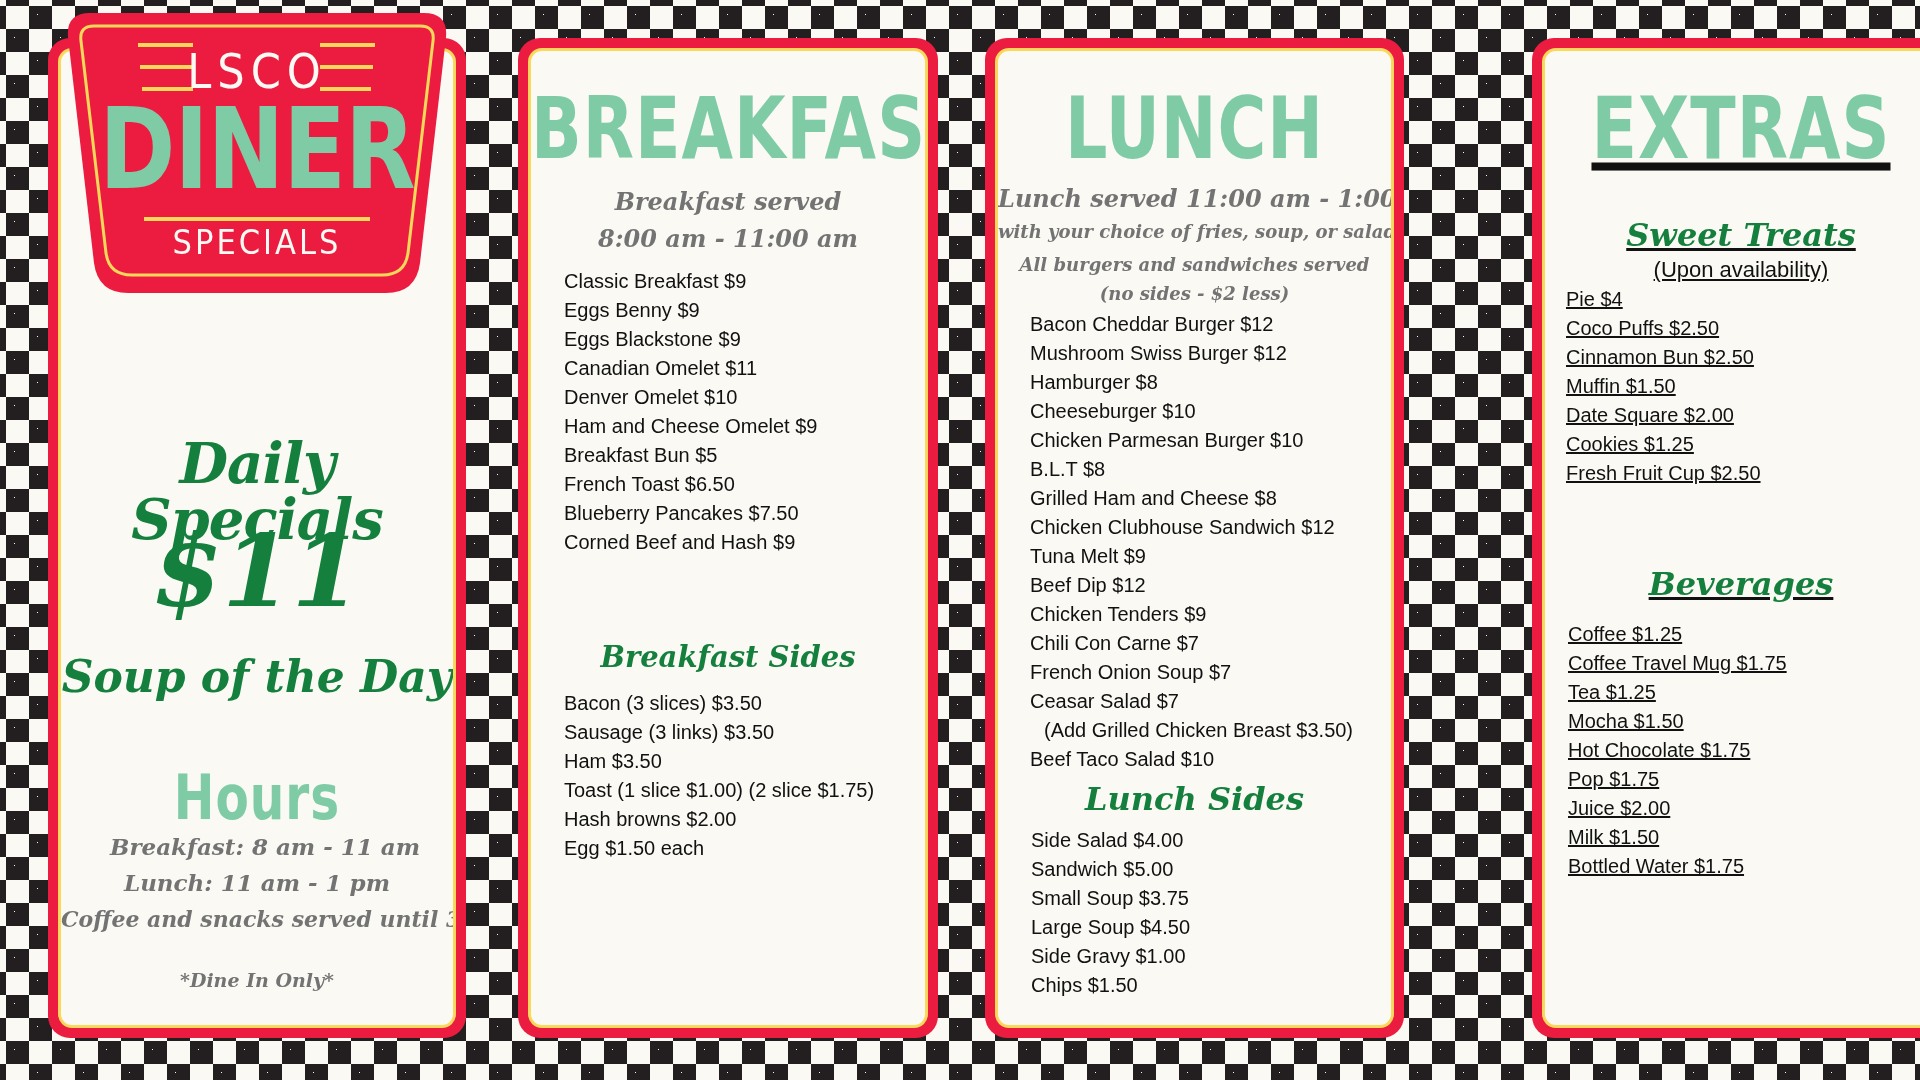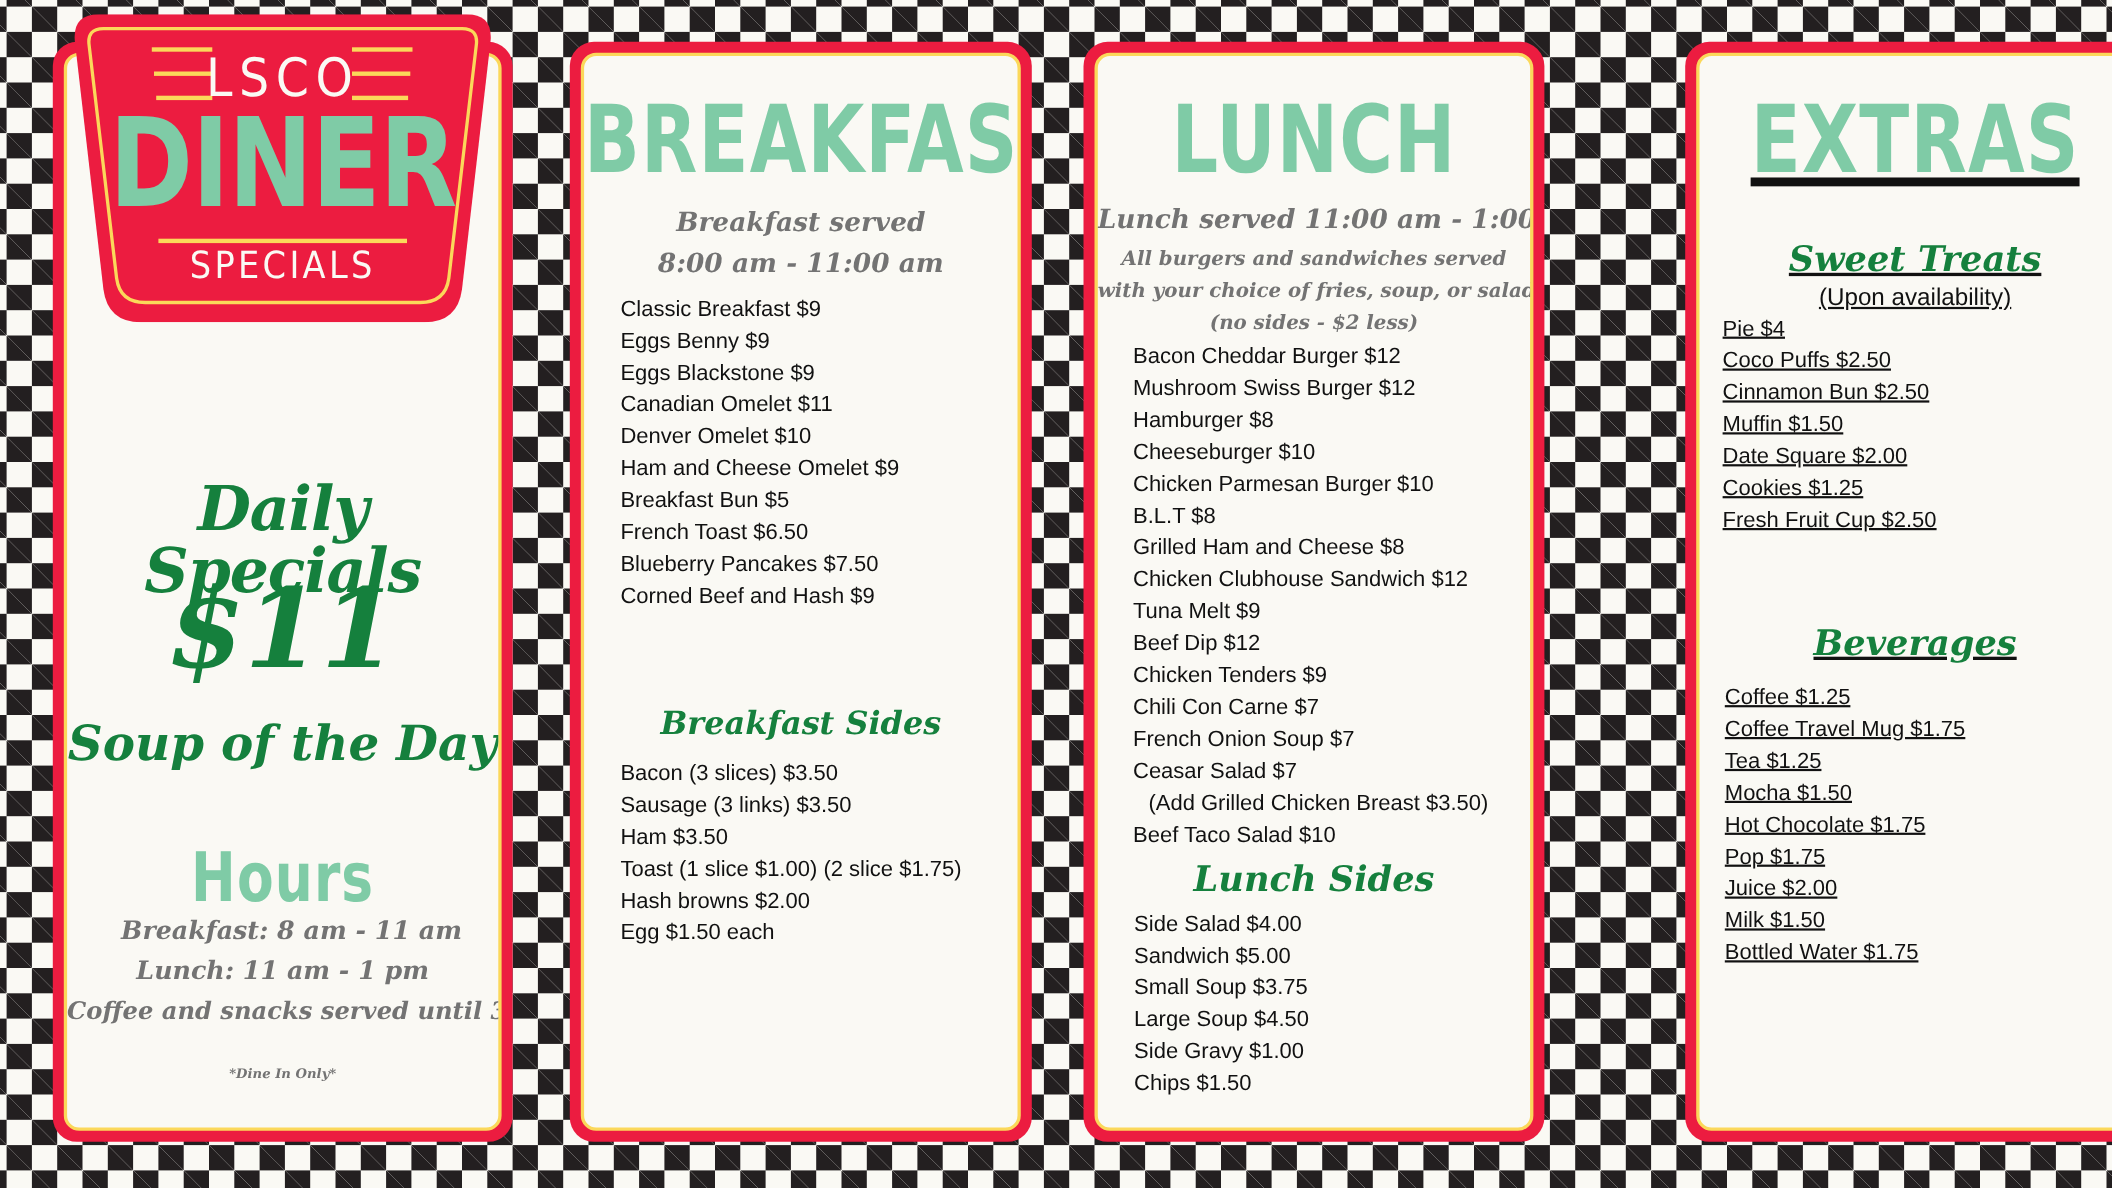--- a/index.html
+++ b/index.html
@@ -74,21 +74,21 @@
   <div class="panel-inner">
     <div class="script" style="position:absolute;top:384px;left:0;right:0;font-size:56px;line-height:1;letter-spacing:-1px;">Daily Specials</div>
     <div class="script" style="position:absolute;top:470px;left:0;right:0;font-size:100px;line-height:1;">$11</div>
     <div class="script" style="position:absolute;top:604px;left:0;right:0;font-size:44px;line-height:1;">Soup of the Day</div>
     <div class="title" style="position:absolute;top:720px;left:0;right:0;margin:0;font-size:54px;">Hours</div>
     <div style="position:absolute;top:778px;left:0;right:0;">
       <div class="note" style="font-size:23px;line-height:36px;padding-left:16px;">Breakfast: 8 am - 11 am</div>
       <div class="note" style="font-size:23px;line-height:36px;">Lunch:  11 am -  1 pm</div>
       <div class="note" style="font-size:22px;line-height:36px;white-space:nowrap;">Coffee and snacks served until 3 pm</div>
     </div>
-    <div class="note" style="position:absolute;top:918px;left:0;right:0;font-size:12px;">*Dine In Only*</div>
+    <div class="note" style="position:absolute;top:918px;left:0;right:0;font-size:19px;">*Dine In Only*</div>
   </div>
 </div>
 
 <div class="panel" id="p2">
   <div class="panel-inner">
     <div class="title" style="margin-top:40px;font-size:74px;">BREAKFAST</div>
     <div class="note" style="font-size:24px;line-height:37px;margin-top:18px;">Breakfast served</div>
     <div class="note" style="font-size:24px;line-height:37px;">8:00 am - 11:00 am</div>
     <ul class="items" style="margin:10px 0 0 33px;">
       <li>Classic Breakfast $9</li>
@@ -111,22 +111,22 @@
       <li>Hash browns $2.00</li>
       <li>Egg $1.50 each</li>
     </ul>
   </div>
 </div>
 
 <div class="panel" id="p3">
   <div class="panel-inner">
     <div class="title" style="margin-top:40px;font-size:74px;">LUNCH</div>
     <div class="note" style="font-size:24px;line-height:36px;margin-top:16px;white-space:nowrap;">Lunch served 11:00 am - 1:00 pm</div>
+    <div class="note" style="font-size:18px;line-height:29px;white-space:nowrap;">with your choice of fries, soup, or salad</div>
     <div class="note" style="font-size:18px;line-height:29px;margin-top:4px;">All burgers and sandwiches served</div>
-    <div class="note" style="font-size:18px;line-height:29px;white-space:nowrap;">with your choice of fries, soup, or salad</div>
     <div class="note" style="font-size:18px;line-height:29px;">(no sides - $2 less)</div>
     <ul class="items" style="margin:2px 0 0 32px;">
       <li>Bacon Cheddar Burger $12</li>
       <li>Mushroom Swiss Burger $12</li>
       <li>Hamburger $8</li>
       <li>Cheeseburger $10</li>
       <li>Chicken Parmesan Burger $10</li>
       <li>B.L.T $8</li>
       <li>Grilled Ham and Cheese $8</li>
       <li>Chicken Clubhouse Sandwich $12</li>

